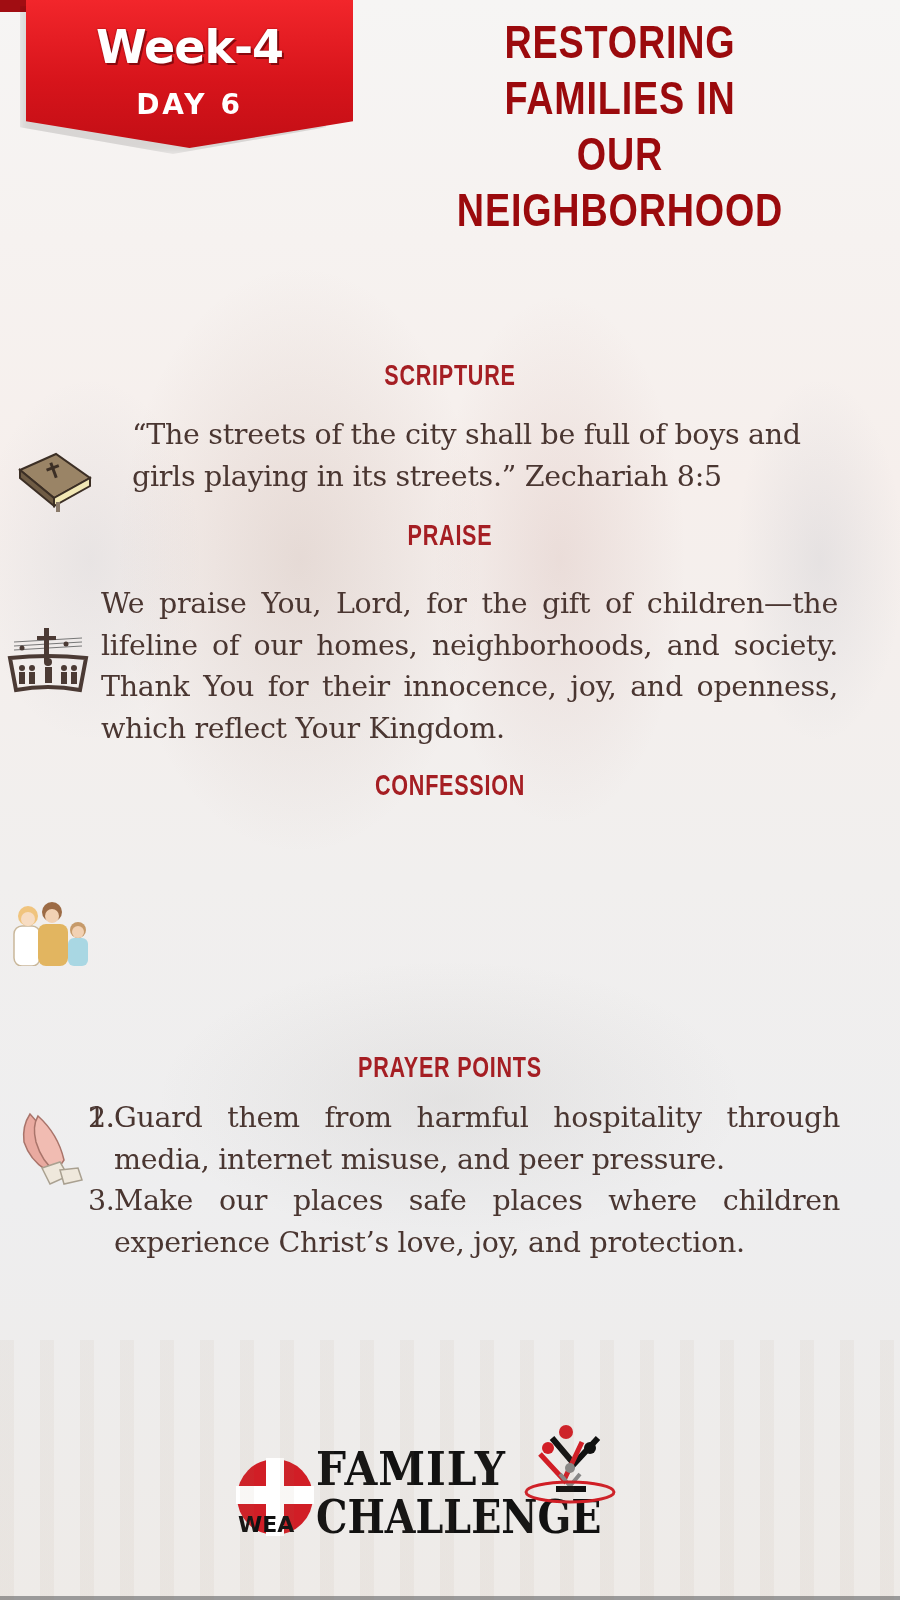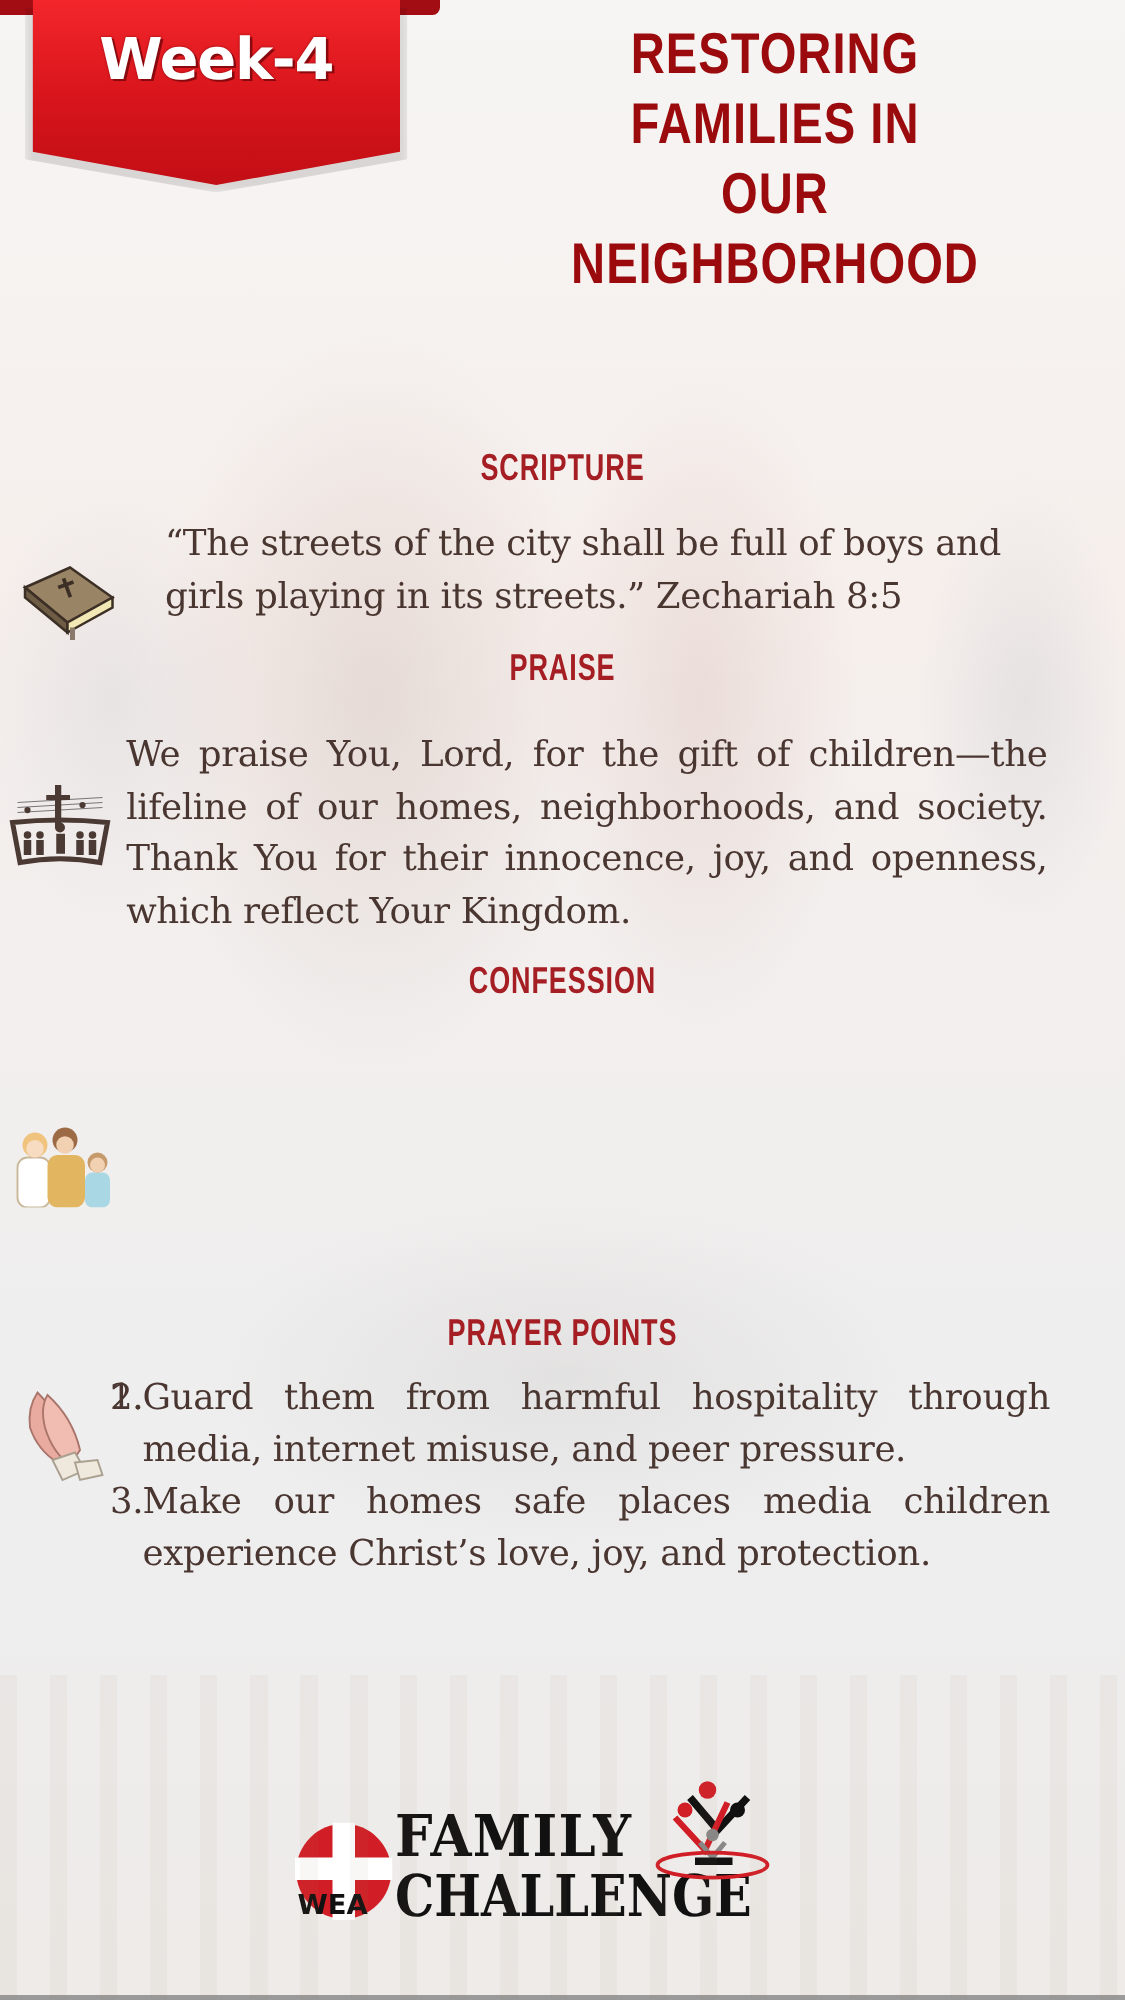--- a/index.html
+++ b/index.html
@@ -17,21 +17,21 @@
   .page::after { content:""; position:absolute; left:0; right:0; bottom:0; height:260px;
     background: repeating-linear-gradient(90deg, rgba(150,120,90,0.06) 0 14px, rgba(255,255,255,0) 14px 40px);
   }
   .bottom-line { position:absolute; left:0; right:0; bottom:0; height:4px; background:#9a9a9a; }
 
   
   .ribbon-top { position:absolute; left:0; top:0; width:352px; height:12px; background:#a10d12; border-radius:0 0 6px 0; }
   .ribbon { position:absolute; left:26px; top:0; width:294px; height:148px;
     background:linear-gradient(180deg,#f2262b 0%,#d7141b 55%,#c20e15 100%);
     clip-path: polygon(0 0,100% 0,100% 82%,50% 100%,0 82%);
-    box-shadow: 0 6px 14px rgba(0,0,0,0.3); text-align:center; }
+    box-shadow: 0 6px 14px rgba(0,0,0,0.3); text-align:center;padding-left:33px; }
   .ribbon-shadow { position:absolute; left:20px; top:6px; width:306px; height:148px; background:rgba(0,0,0,0.12);
     clip-path: polygon(0 0,100% 0,100% 82%,50% 100%,0 82%); filter:blur(4px); }
   .week { position:absolute; left:0; right:0; top:20px; font-family:"DejaVu Sans", sans-serif; font-weight:bold;
     font-size:46px; color:#fff; letter-spacing:-1px; text-shadow:0 0 2px #8a0a0f, 2px 2px 0 #8a0a0f; }
   .day { position:absolute; left:0; right:0; top:88px; font-family:"DejaVu Sans", sans-serif; font-weight:bold;
     font-size:28px; color:#fff; letter-spacing:3px; }
 
   .theme { position:absolute; left:370px; top:14px; width:500px; text-align:center;
     font-family:"Liberation Sans", sans-serif; font-weight:bold; color:#9b0a0d;
     font-size:46px; line-height:56px; transform:scaleX(0.82); transform-origin:center top; letter-spacing:1px; }
@@ -65,20 +65,21 @@
 </style>
 </head>
 <body>
 
 <div class="page">
 
   <div class="ribbon-top"></div>
   <div class="ribbon-shadow"></div>
   <div class="ribbon">
     <div class="week">Week-4</div>
+    <div class="day">DAY 6</div>
   </div>
 
   <div class="theme">
     <div>RESTORING FAMILIES IN</div>
     <div>OUR NEIGHBORHOOD</div>
   </div>
 
 
   <div class="section-head" style="top:358px;">SCRIPTURE</div>
   <div class="icon" style="left:16px; top:448px;">
@@ -147,21 +148,21 @@
   <ol class="prayers">
     <li>
       <span class="num">1.</span>
     </li>
     <li>
       <span class="num">2.</span>
       <span>Guard them from harmful hospitality through media, internet misuse, and peer pressure.</span>
     </li>
     <li>
       <span class="num">3.</span>
-      <span>Make our homes safe places media children experience Christ’s love, joy, and protection.</span>
+      <span>Make our places safe places where children experience Christ’s love, joy, and protection.</span>
     </li>
   </ol>
 
   <div class="logo">
     <svg style="position:absolute; left:0; top:18px;" width="78" height="78" viewBox="0 0 78 78">
       <ellipse cx="39" cy="39" rx="38" ry="38" fill="#d11e26"></ellipse>
       <rect x="30" y="0" width="18" height="78" fill="#ffffff"></rect>
       <rect x="0" y="28" width="78" height="18" fill="#ffffff"></rect>
     </svg>
     <div class="logo-wea">WEA</div>

